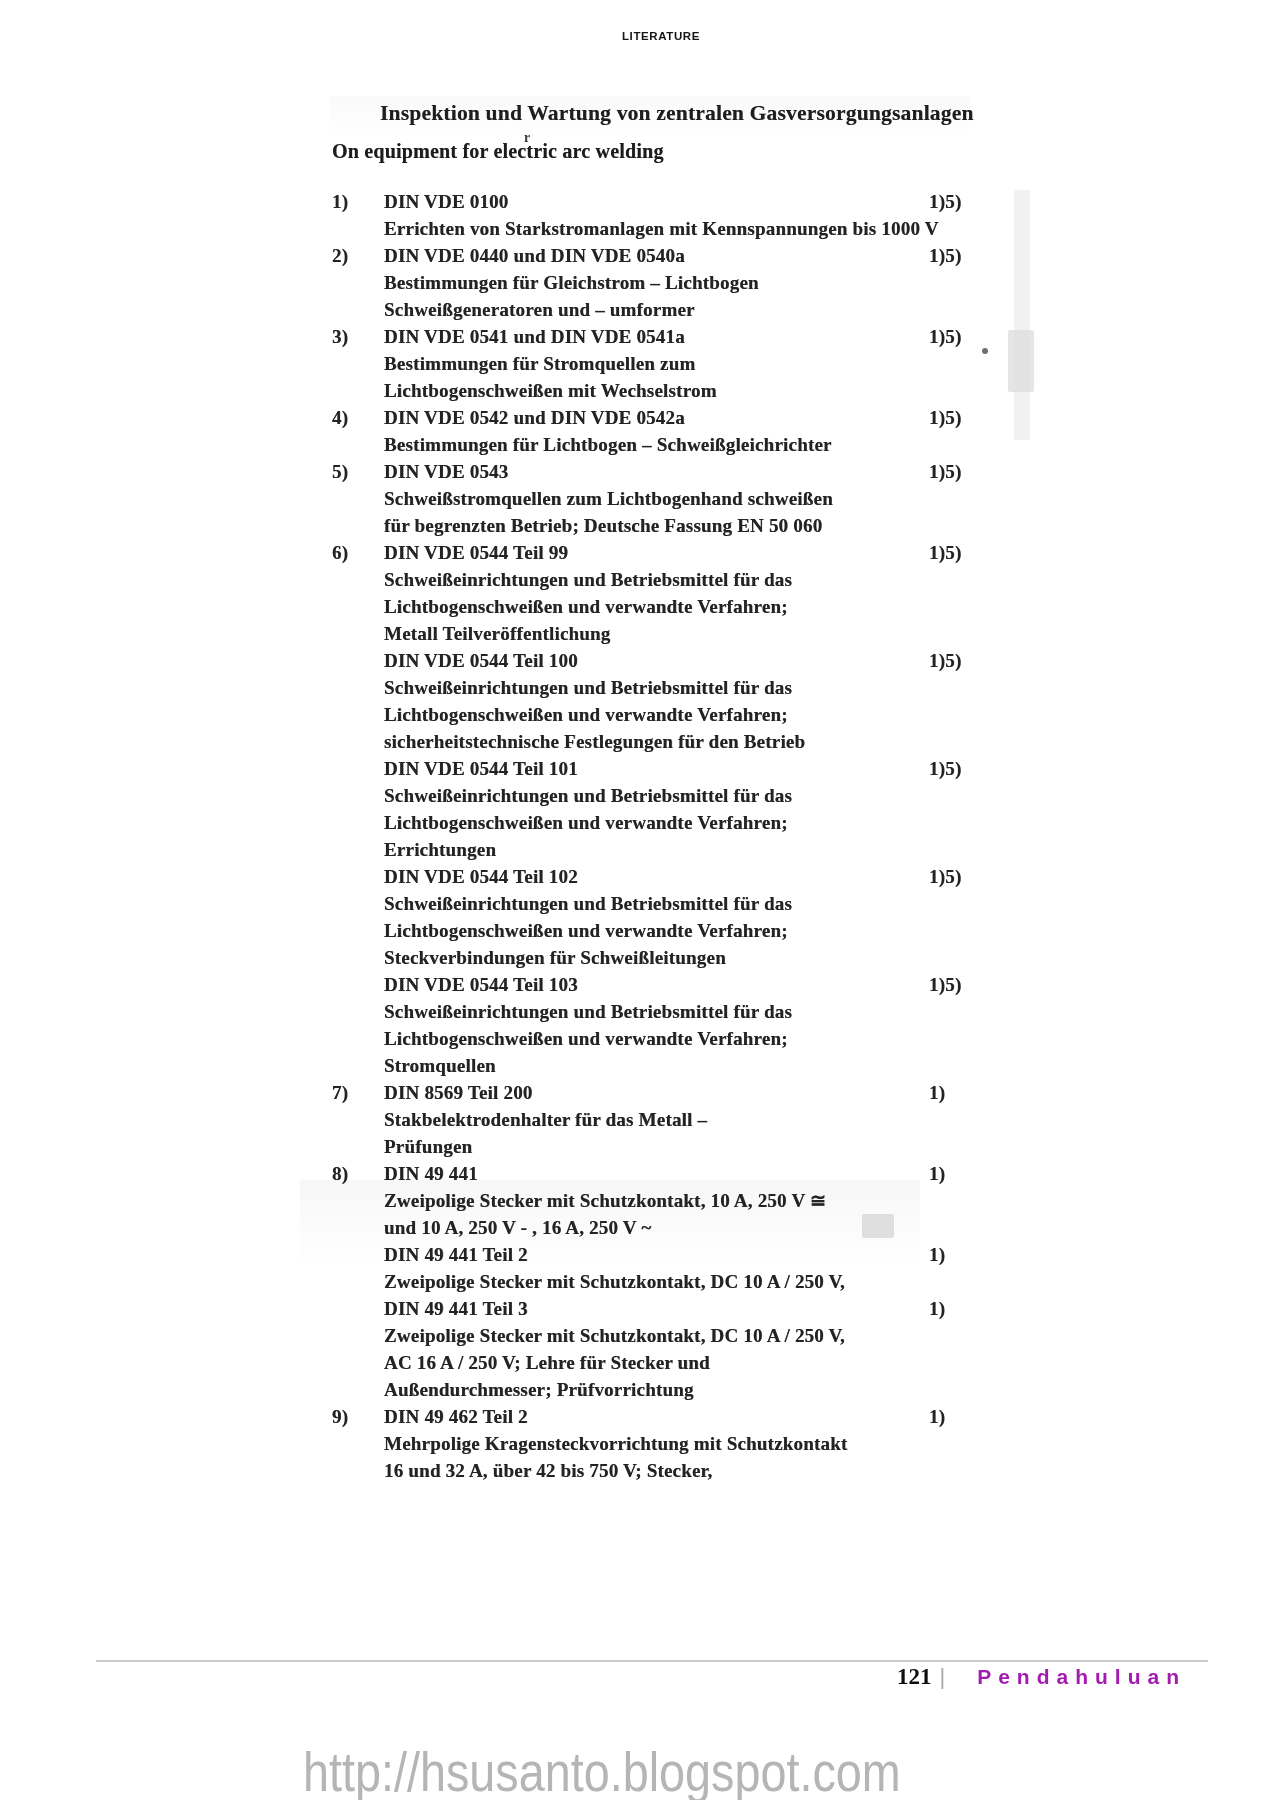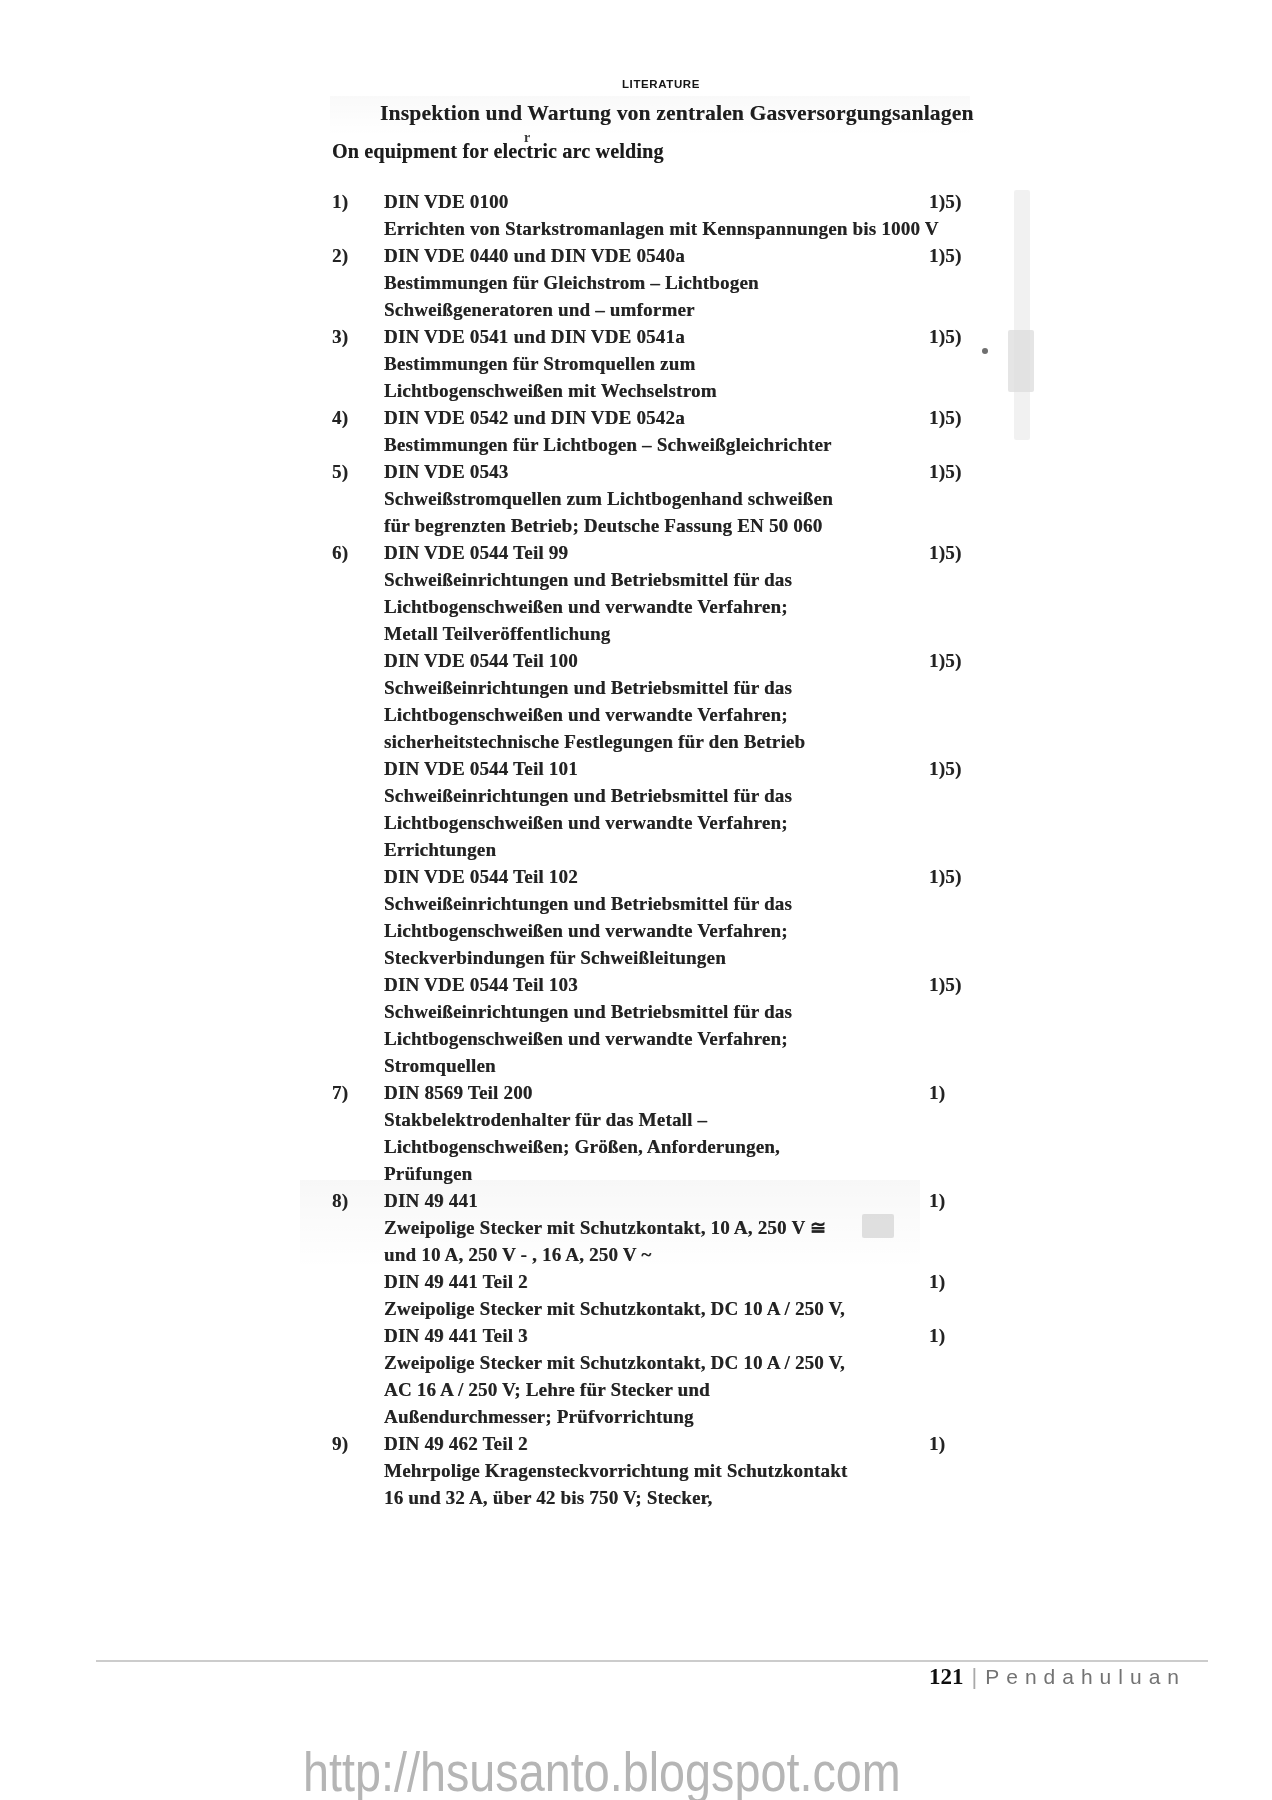--- a/index.html
+++ b/index.html
@@ -10,21 +10,20 @@
     overflow:hidden;
     font-family:"Liberation Serif","DejaVu Serif",serif;
     color:#242424;
   }
   
   .lit-head{
     position:absolute;left:622px;top:30px;
     font-family:"Liberation Sans","DejaVu Sans",sans-serif;
     font-size:11.5px;font-weight:700;letter-spacing:0.6px;color:#151515;
     white-space:nowrap;
-    margin-top:48px;
   }
   
   .doc-title{
     position:absolute;left:380px;top:101px;
     font-size:21.5px;font-weight:700;letter-spacing:0.2px;color:#1e1e1e;
     white-space:nowrap;
     text-shadow:0.3px 0.3px 0.5px rgba(0,0,0,0.45);
   }
   .stray-mark{
     position:absolute;left:524px;top:130px;
@@ -84,21 +83,21 @@
     position:absolute;left:96px;top:1660px;width:1112px;height:2px;
     background:#cccccc;
   }
   .footer{
     position:absolute;left:700px;top:1664px;width:486px;
     text-align:right;white-space:nowrap;
     font-family:"Liberation Sans","DejaVu Sans",sans-serif;
   }
   .footer .pageno{font-size:23px;font-weight:700;color:#0d0d0d;font-family:Liberation Serif, serif;}
   .footer .sep{font-size:22px;font-weight:300;color:#a9a9a9;padding:0 8px;}
-  .footer .sect{font-size:21px;font-weight:400;color:#737373;letter-spacing:7px;}
+  .footer .sect{font-size:21px;font-weight:700;color:#a21caf;letter-spacing:7px;margin-left:24px;}
   
   .watermark{
     position:absolute;left:303px;top:1740px;
     font-family:"Liberation Sans","DejaVu Sans",sans-serif;
     font-size:55px;font-weight:400;color:#b5b5b5;
     transform:scaleX(0.85);transform-origin:left top;
     white-space:nowrap;
   }
 </style>
 </head>
@@ -290,24 +289,20 @@
     <div class="row">
       <span class="num">7)</span><span class="txt">DIN 8569 Teil 200</span>
       <span class="ref">1)</span>
     </div>
 
     <div class="row">
       <span class="num"></span><span class="txt">Stakbelektrodenhalter für das Metall –</span>
       
     </div>
 
-    <div class="row">
-      <span class="num"></span><span class="txt">Lichtbogenschweißen; Größen, Anforderungen,</span>
-      
-    </div>
 
     <div class="row">
       <span class="num"></span><span class="txt">Prüfungen</span>
       
     </div>
 
     <div class="row">
       <span class="num">8)</span><span class="txt">DIN 49 441</span>
       <span class="ref">1)</span>
     </div>

